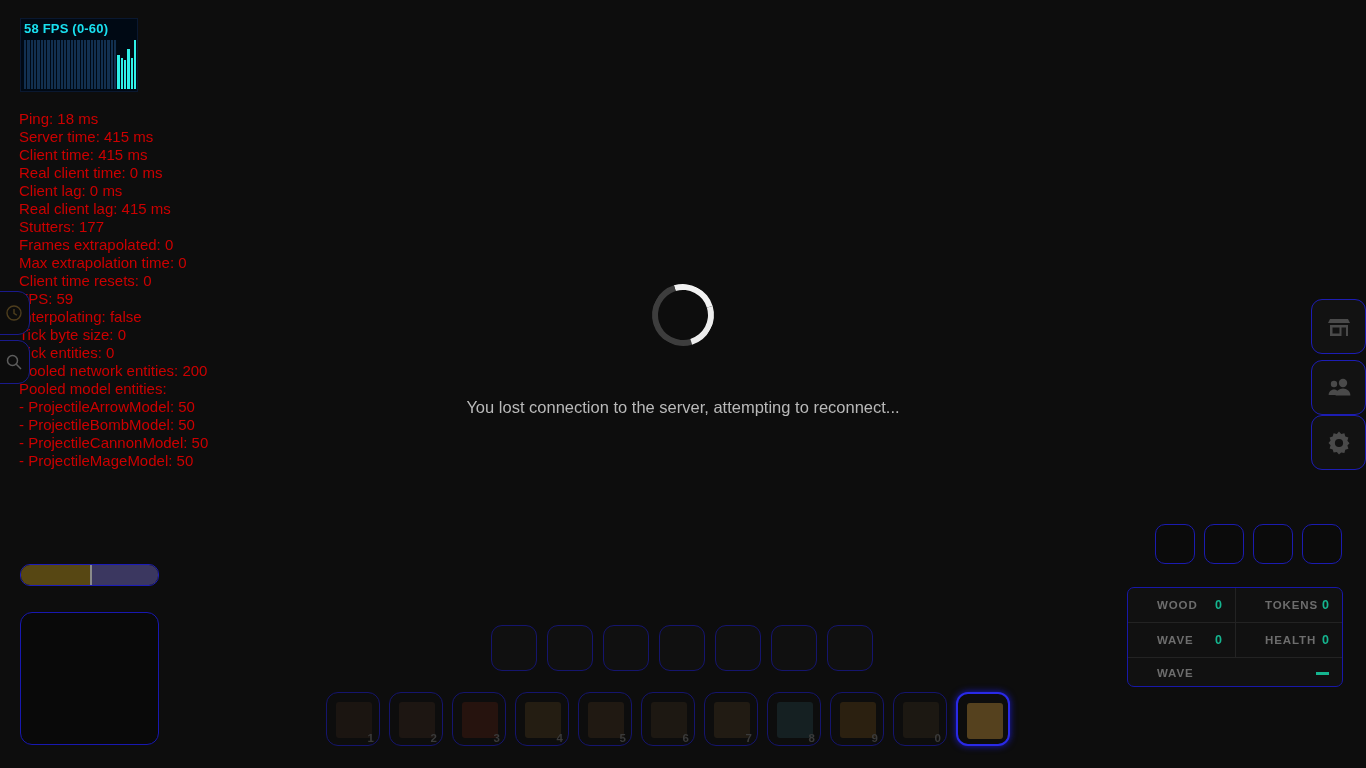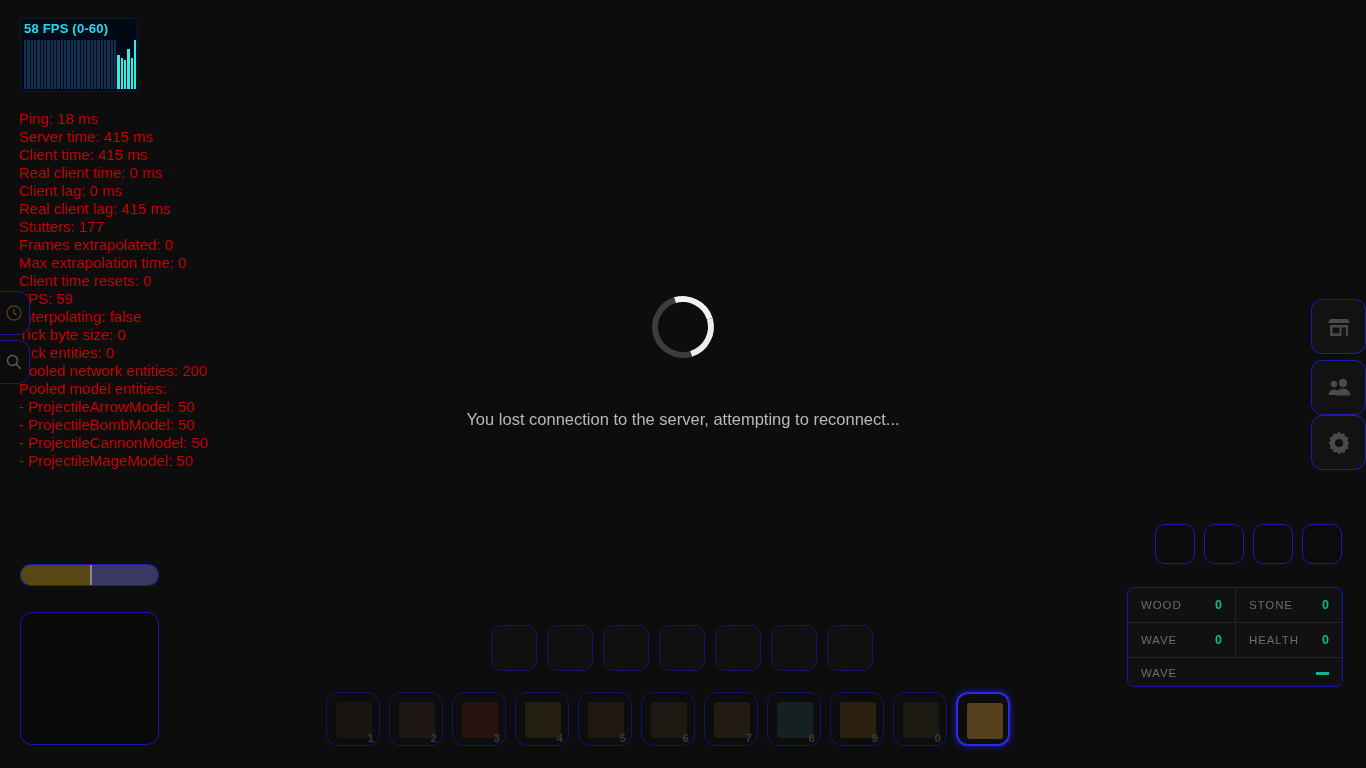--- a/index.html
+++ b/index.html
@@ -36,21 +36,21 @@
   .edge-glyph svg { display: block; }
 
   
   #leaderboard-header { position: absolute; left: 1060px; top: 20px; width: 300px;
                         height: 22px; color: #3a3a3a; font-size: 14px; }
   #leaderboard-header span { position: absolute; top: 0; }
   #lb-rank { left: 0; } #lb-name { left: 44px; }
   #lb-score { left: 199px; } #lb-wave { left: 254px; }
 
   
-  #disconnect-overlay { position: absolute; left: 0; top: 296px; width: 1366px;
+  #disconnect-overlay { position: absolute; left: 0; top: 284px; width: 1366px;
                         text-align: center; }
   #spinner { width: 62px; height: 62px; margin: 0 auto; border-radius: 50%;
              border: 6px solid #3d3d3d; border-top-color: #f2f2f2;
              border-right-color: #ededed; transform: rotate(28deg); }
   #disconnect-message { margin-top: 52px; color: #b9b9b9; font-size: 16.5px; }
 
   
   .side-btn { position: absolute; left: 1311px; width: 55px; height: 55px;
               border: 1px solid #1d1db4; border-radius: 11px; background: #121212; }
   #side-btn-shop     { top: 299px; }
@@ -66,21 +66,21 @@
 
   
   #resources-panel { position: absolute; left: 1127px; top: 587px; width: 216px;
                      height: 100px; border: 1px solid #1818a8; border-radius: 7px;
                      background: #111111; overflow: hidden; }
   .res-row { display: flex; height: 35px; }
   .res-row.sep { border-bottom: 1px solid #232323; }
   .res-cell { flex: 1 1 50%; display: flex; align-items: center;
               padding: 0 12px 0 13px; position: relative; }
   .res-cell + .res-cell { border-left: 1px solid #232323; }
-  .res-label { color: #6d6d6d; font-size: 11.5px; font-weight: normal; letter-spacing: .9px; }
+  .res-label { color: #6d6d6d; font-size: 11.5px; font-weight: bold; letter-spacing: .9px; margin-left: 16px; }
   .res-value { position: absolute; right: 13px; color: #15b58f; font-size: 12.5px;
                font-weight: bold; }
   .res-row.wave-row { height: 30px; }
   .res-row.wave-row .res-cell { flex: 1 1 100%; border-left: none; }
   #wave-dash { position: absolute; right: 13px; width: 13px; height: 3px;
                background: #15b58f; }
 
   
   #health-bar { position: absolute; left: 1130px; top: 717px; width: 210px; height: 28px;
                 border: 1.5px solid #1d1db4; border-radius: 7px; background: #0c0c0c;
@@ -224,21 +224,21 @@
       <div class="equip-slot"></div>
     </div>
 
   <div id="resources-panel">
     <div class="res-row sep">
       <div class="res-cell">
         <span class="res-label">WOOD</span>
         <span class="res-value" style="color: rgb(21, 181, 143);">0</span>
       </div>
       <div class="res-cell">
-        <span class="res-label">STONE</span>
+        <span class="res-label">TOKENS</span>
         <span class="res-value" style="color: rgb(21, 181, 143);">0</span>
       </div>
     </div>
     <div class="res-row sep">
       <div class="res-cell">
         <span class="res-label">WAVE</span>
         <span class="res-value" style="color: rgb(21, 181, 143);">0</span>
       </div>
       <div class="res-cell">
         <span class="res-label">HEALTH</span>

